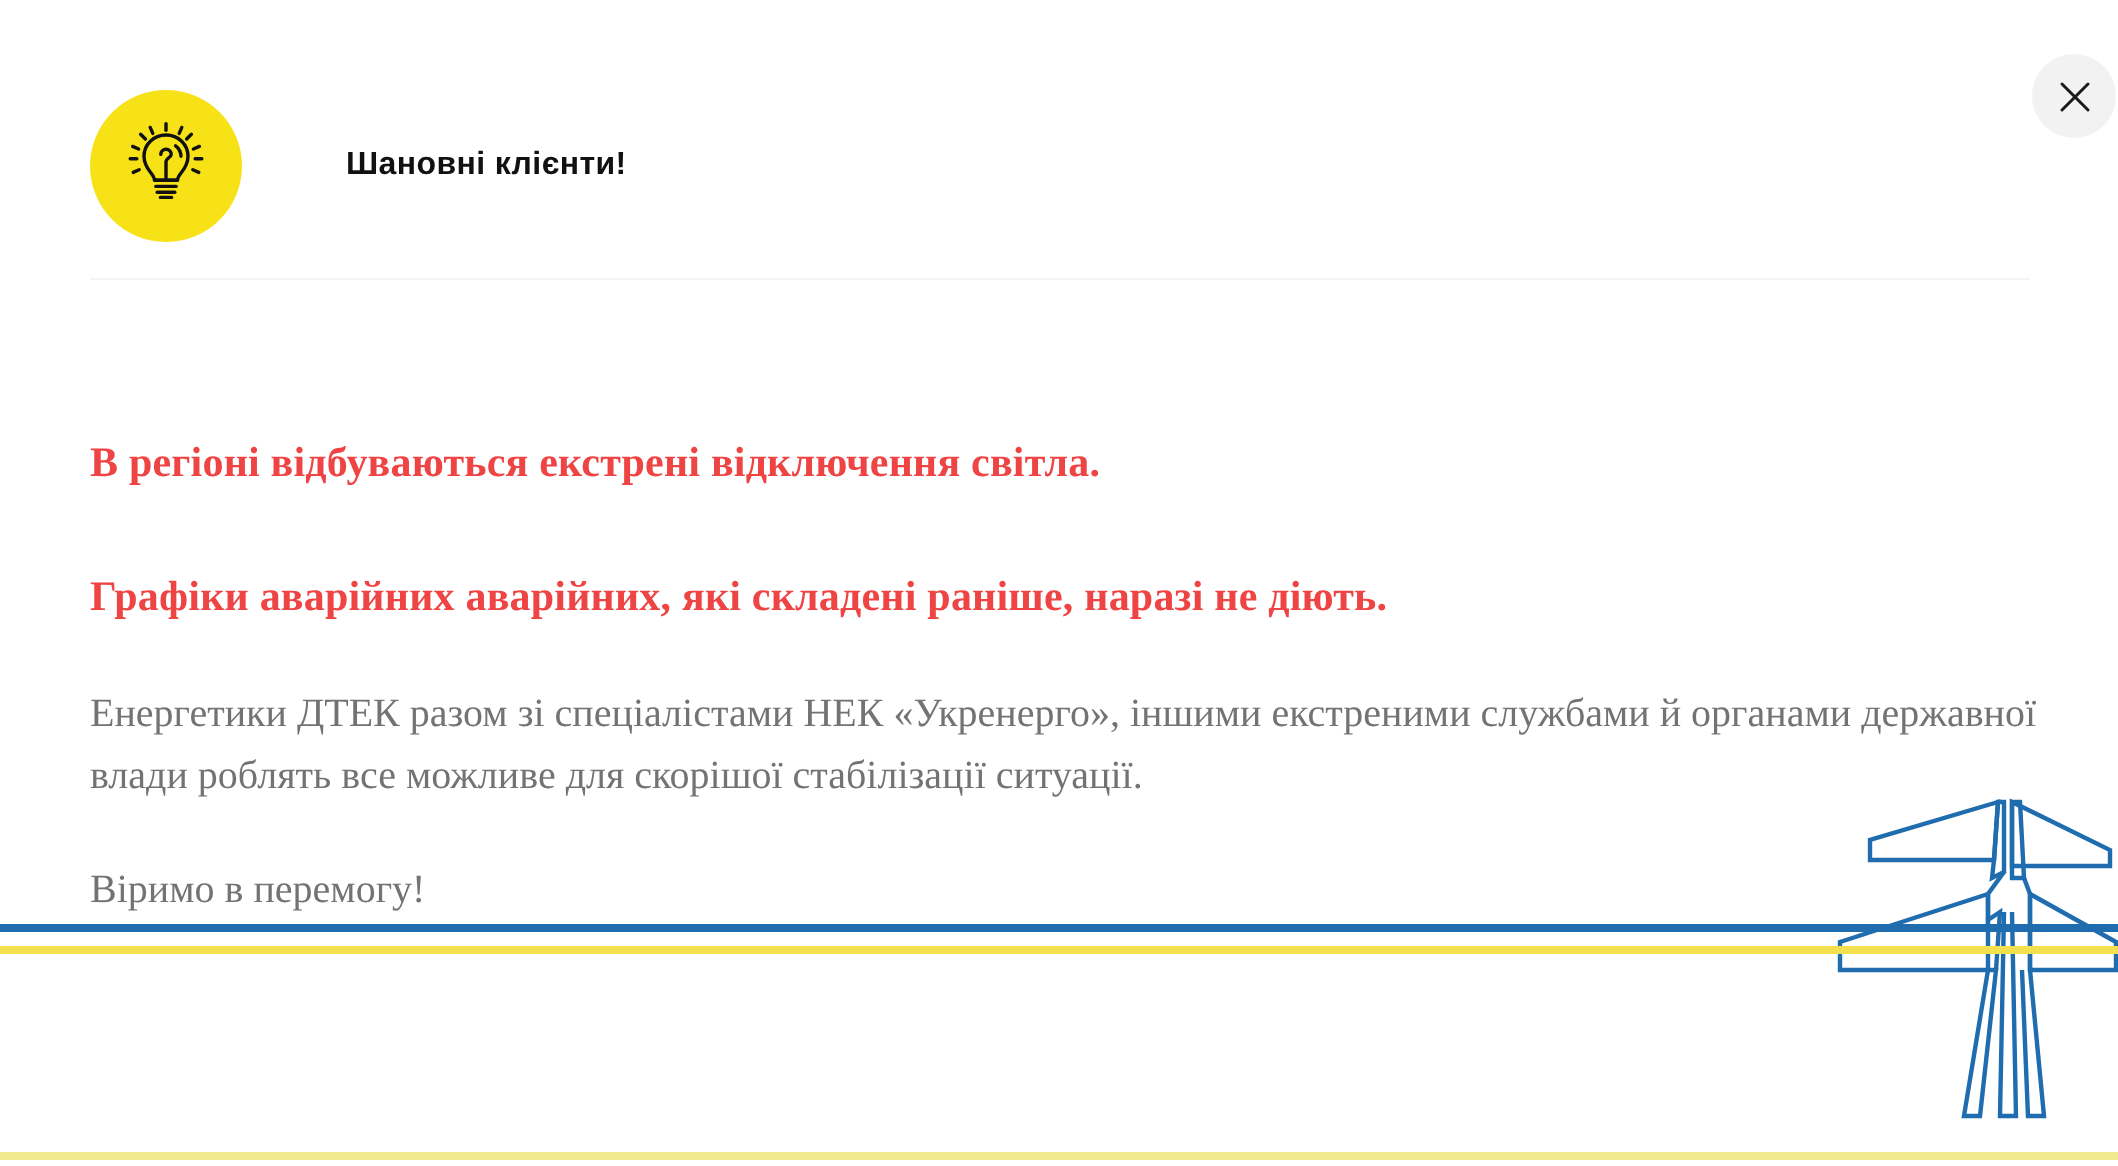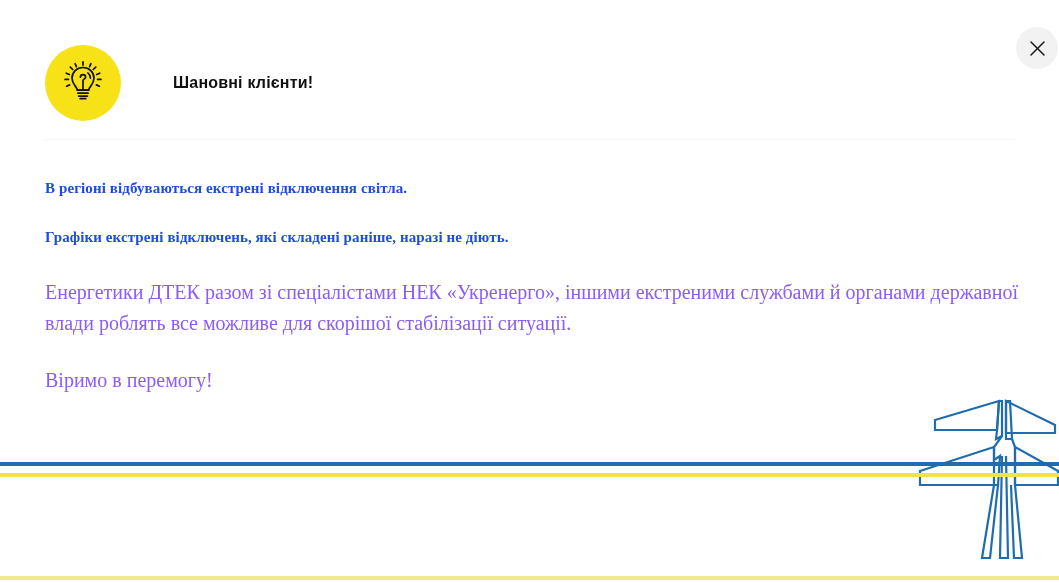--- a/index.html
+++ b/index.html
@@ -61,32 +61,33 @@
   .close-btn svg { display:block; }
 
   
   .body {
     position:absolute;
     left:45px; top:178px;
     width:980px;
   }
   .p-bold {
     font-family:"Liberation Serif", serif;
-    font-size:15px;
+    font-size:21px;
     font-weight:bold;
-    color:#1d4ed8;
+    color:#ef4444;
     line-height:1.35;
     margin-bottom:29px;
     letter-spacing:.1px;
+    margin-top:39px;
   }
   .p-reg {
     font-family:"Liberation Serif", serif;
     font-size:20px;
     font-weight:normal;
-    color:#8b5cf6;
+    color:#737373;
     line-height:1.55;
     margin-bottom:26px;
     max-width:975px;
   }
   .p-reg.last { margin-bottom:12px; }
 
   
   .line-blue {
     position:absolute;
     left:0; top:462px;
@@ -161,21 +162,21 @@
     <span>
       <svg width="17" height="17" viewBox="0 0 17 17" fill="none" stroke="#1a1a1a" stroke-width="1.5" stroke-linecap="round">
         <path d="M2 2 L15 15"></path>
         <path d="M15 2 L2 15"></path>
       </svg>
     </span>
   </button>
 
   <div class="body">
     <p class="p-bold">В регіоні відбуваються екстрені відключення світла.</p>
-    <p class="p-bold">Графіки екстрені відключень, які складені раніше, наразі не діють.</p>
+    <p class="p-bold">Графіки аварійних аварійних, які складені раніше, наразі не діють.</p>
     <p class="p-reg">Енергетики ДТЕК разом зі спеціалістами НЕК «Укренерго», іншими екстреними службами й органами державної влади роблять все можливе для скорішої стабілізації ситуації.</p>
     <p class="p-reg last">Віримо в перемогу!</p>
   </div>
 
   <div class="line-blue"></div>
   <div class="line-yellow-1"></div>
   <div class="line-yellow-2"></div>
 
   <div class="tower">
     <svg width="141" height="175" viewBox="0 0 141 175" fill="none" stroke="#1F6CAE" stroke-width="2.2" stroke-linejoin="miter" stroke-linecap="butt">

